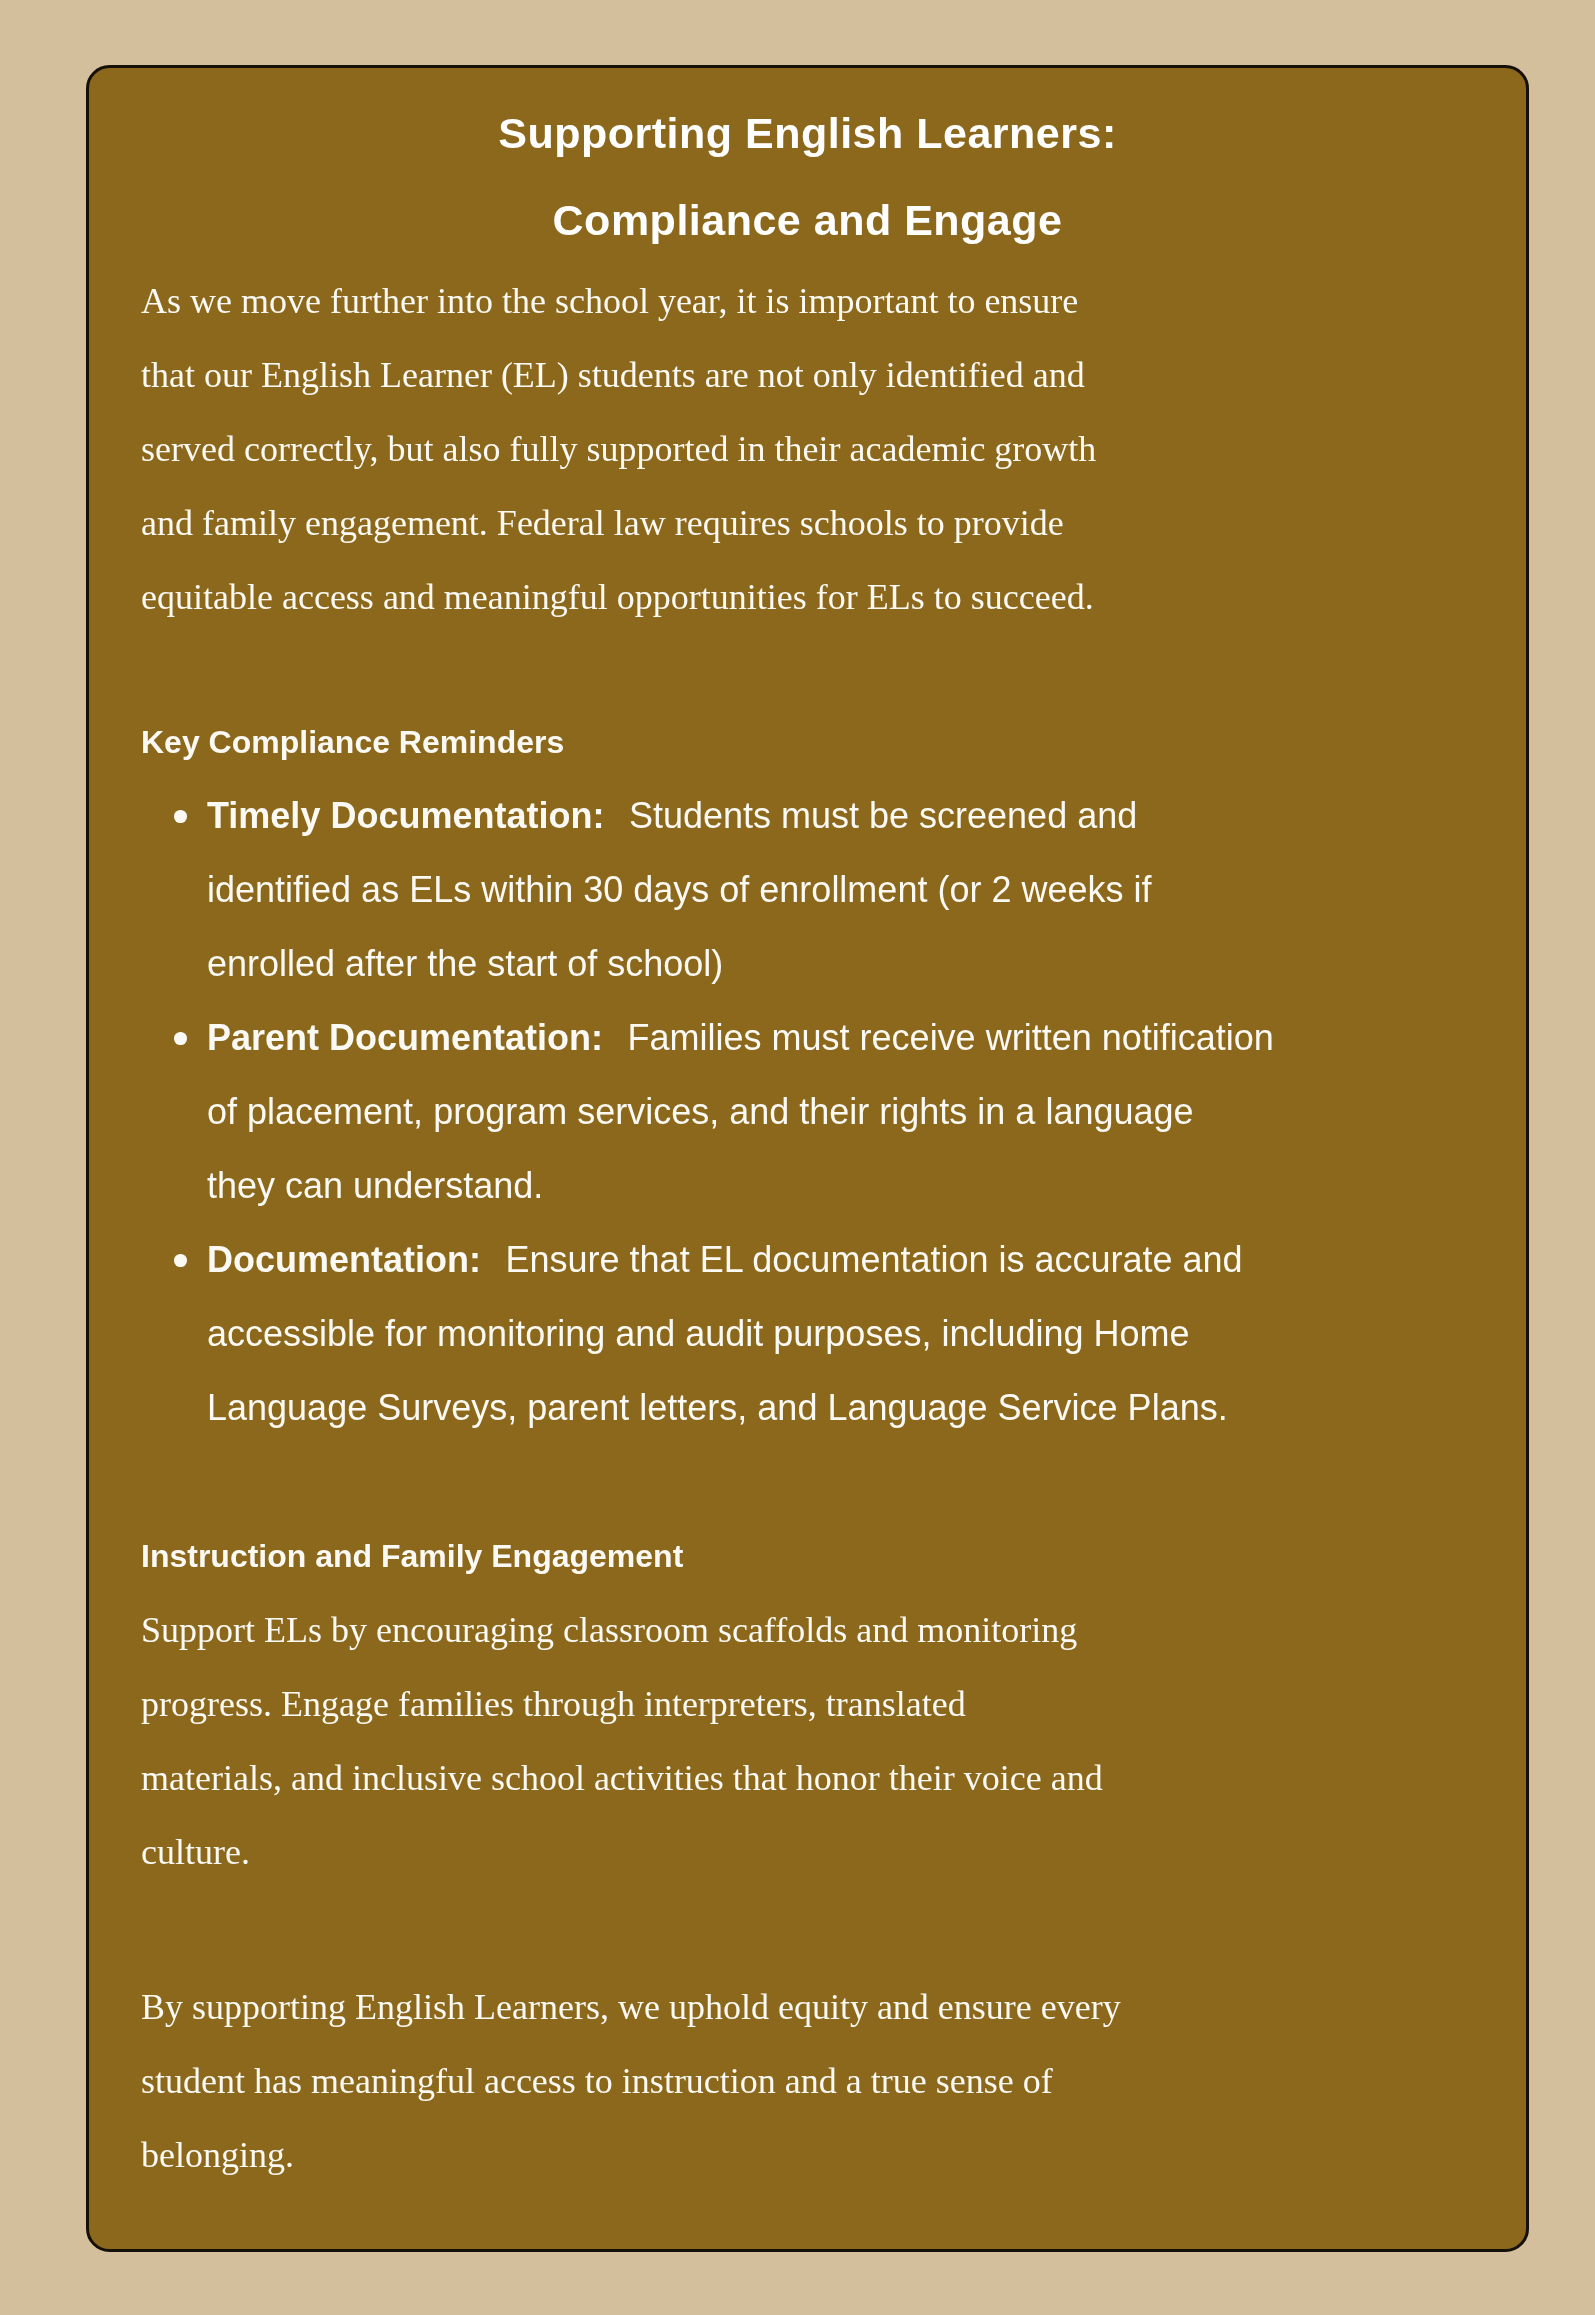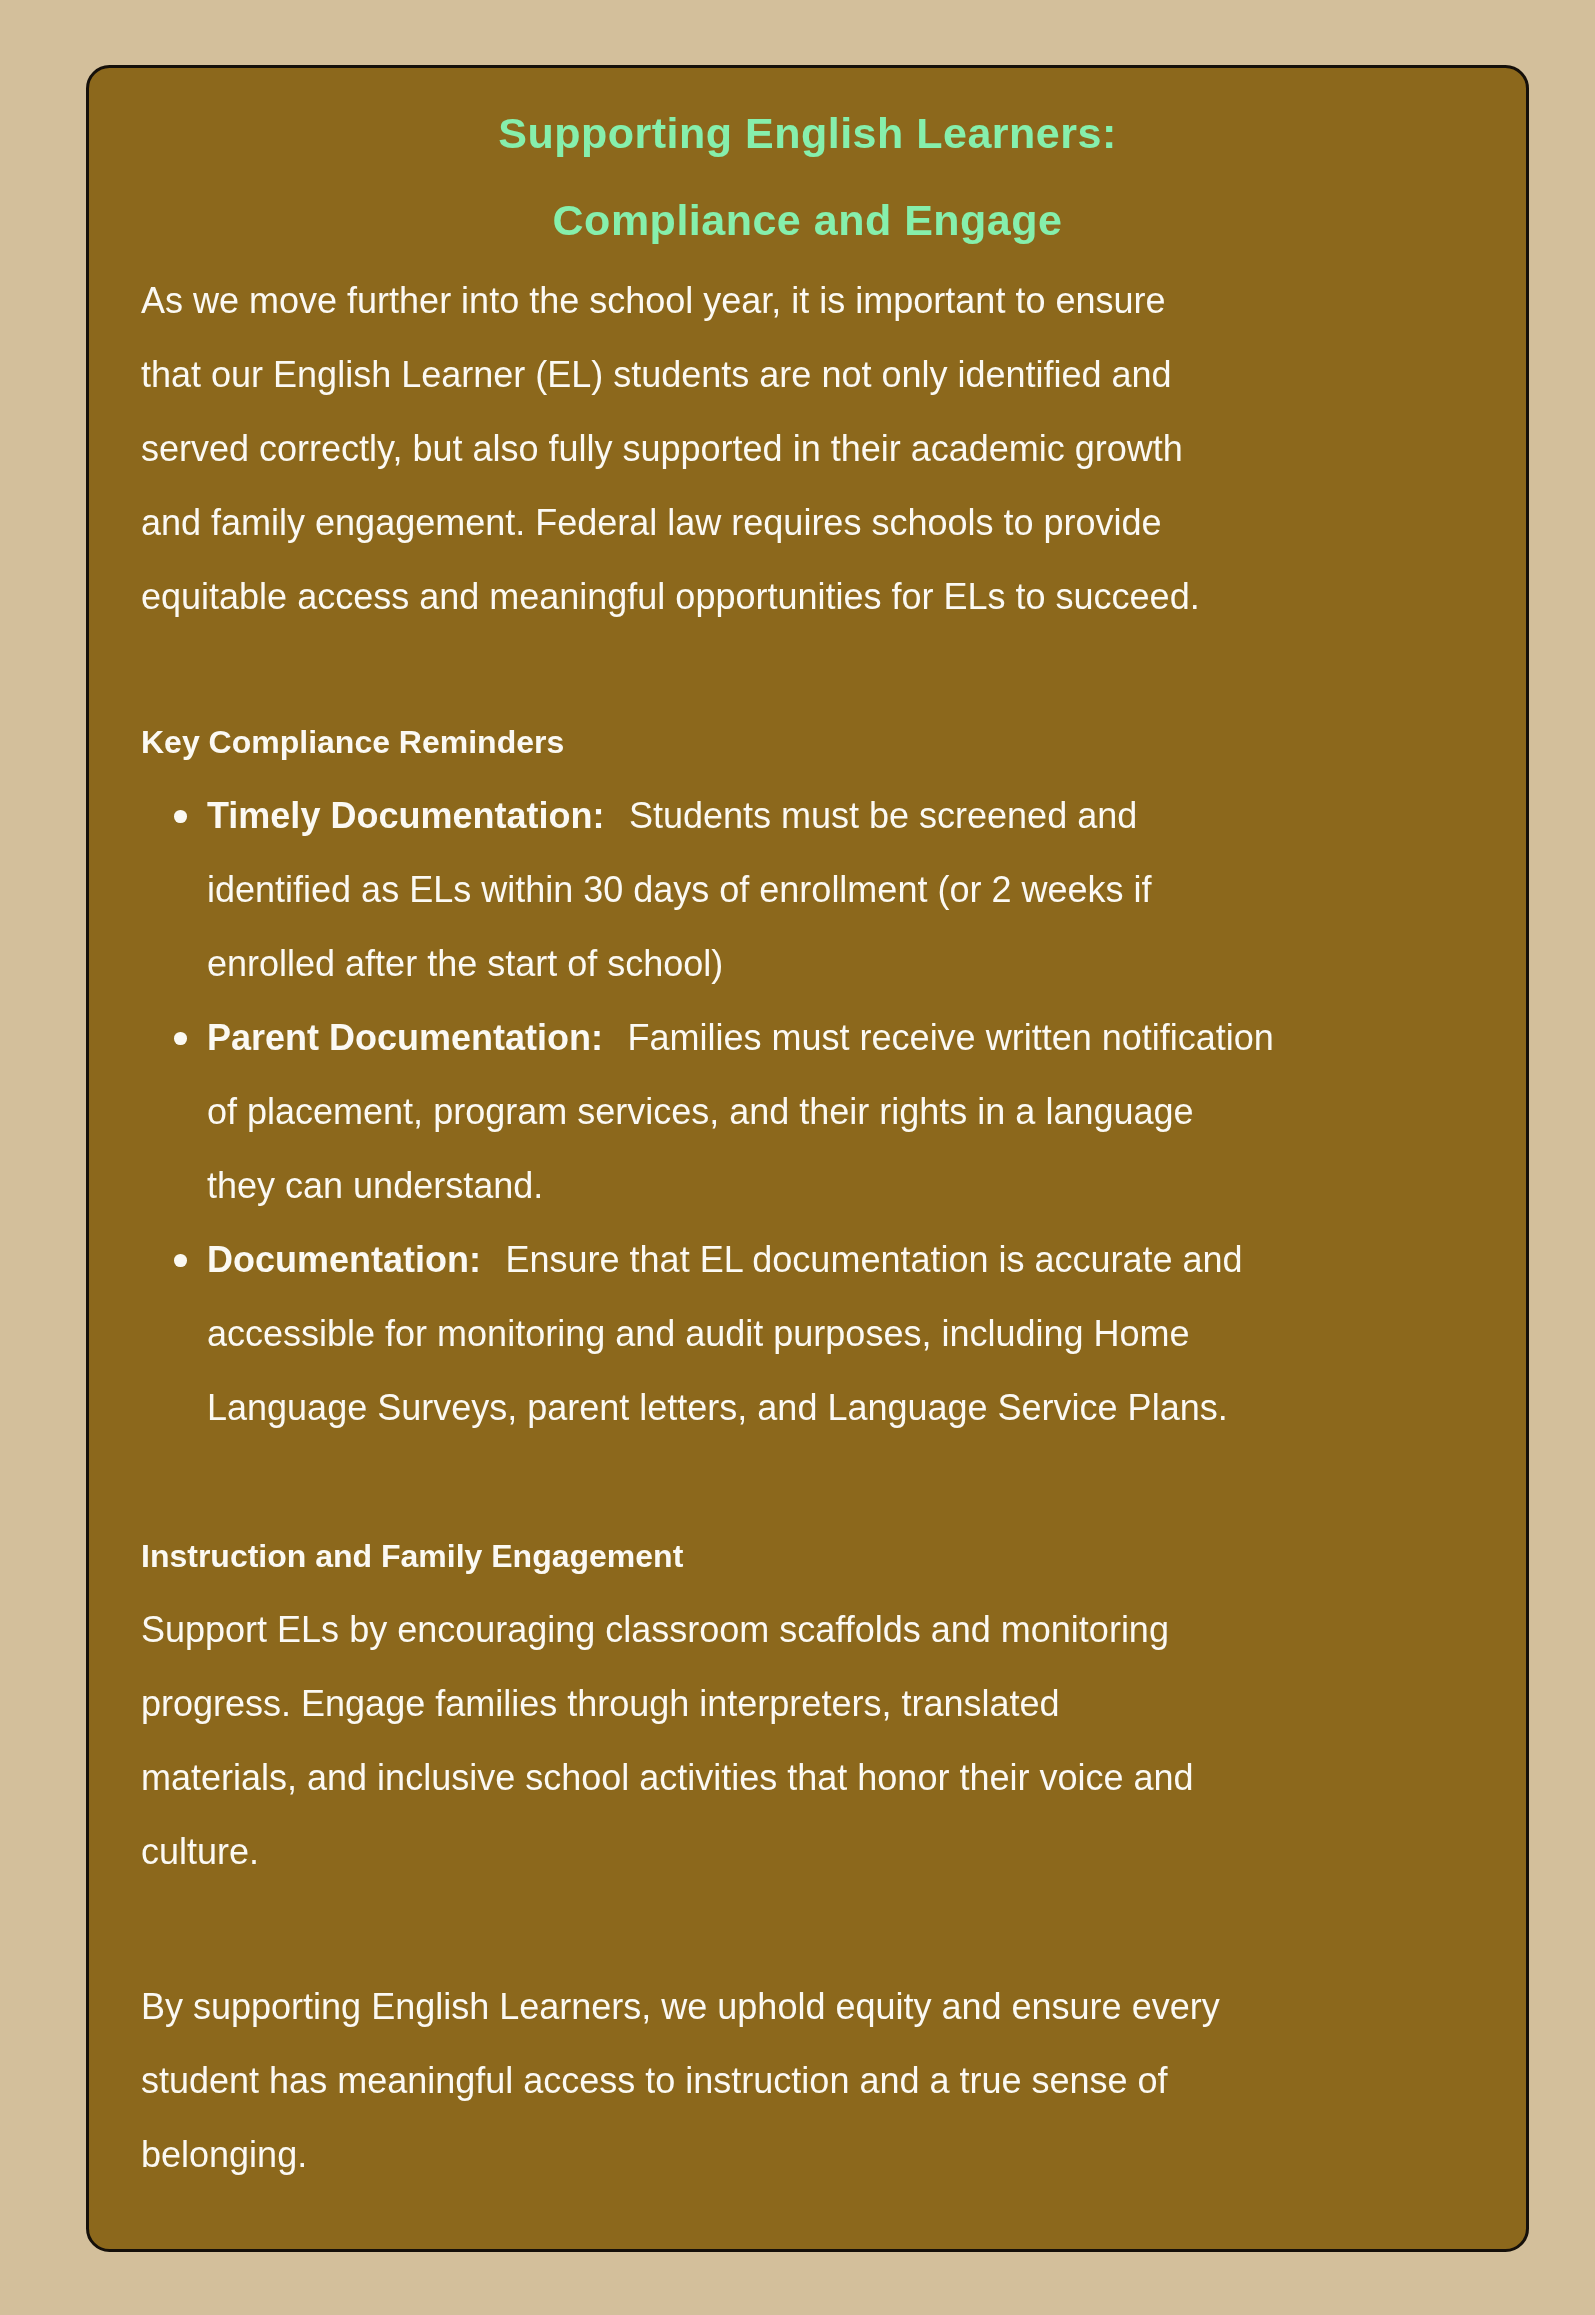--- a/index.html
+++ b/index.html
@@ -25,29 +25,30 @@
     border: 3.6px solid #15100a;
     border-radius: 23.5px;
     padding: 22px 52px 0 52px;
     color: #fbf9f3;
   }
   .title {
     text-align: center;
     font-size: 43px;
     font-weight: 700;
     line-height: 87px;
-    color: #86efac;
+    color: #ffffff;
     letter-spacing: 0.5px;
   }
   .para {
     font-size: 36px;
     font-weight: 300;
     line-height: 74px;
     white-space: pre-line;
     margin: 0;
+    font-family: Liberation Serif, serif;
   }
   .section-heading {
     font-size: 32px;
     font-weight: 700;
     line-height: 74px;
     margin: 71px 0 0 0;
   }
   .section-heading.second {
     margin-top: 74px;
   }

